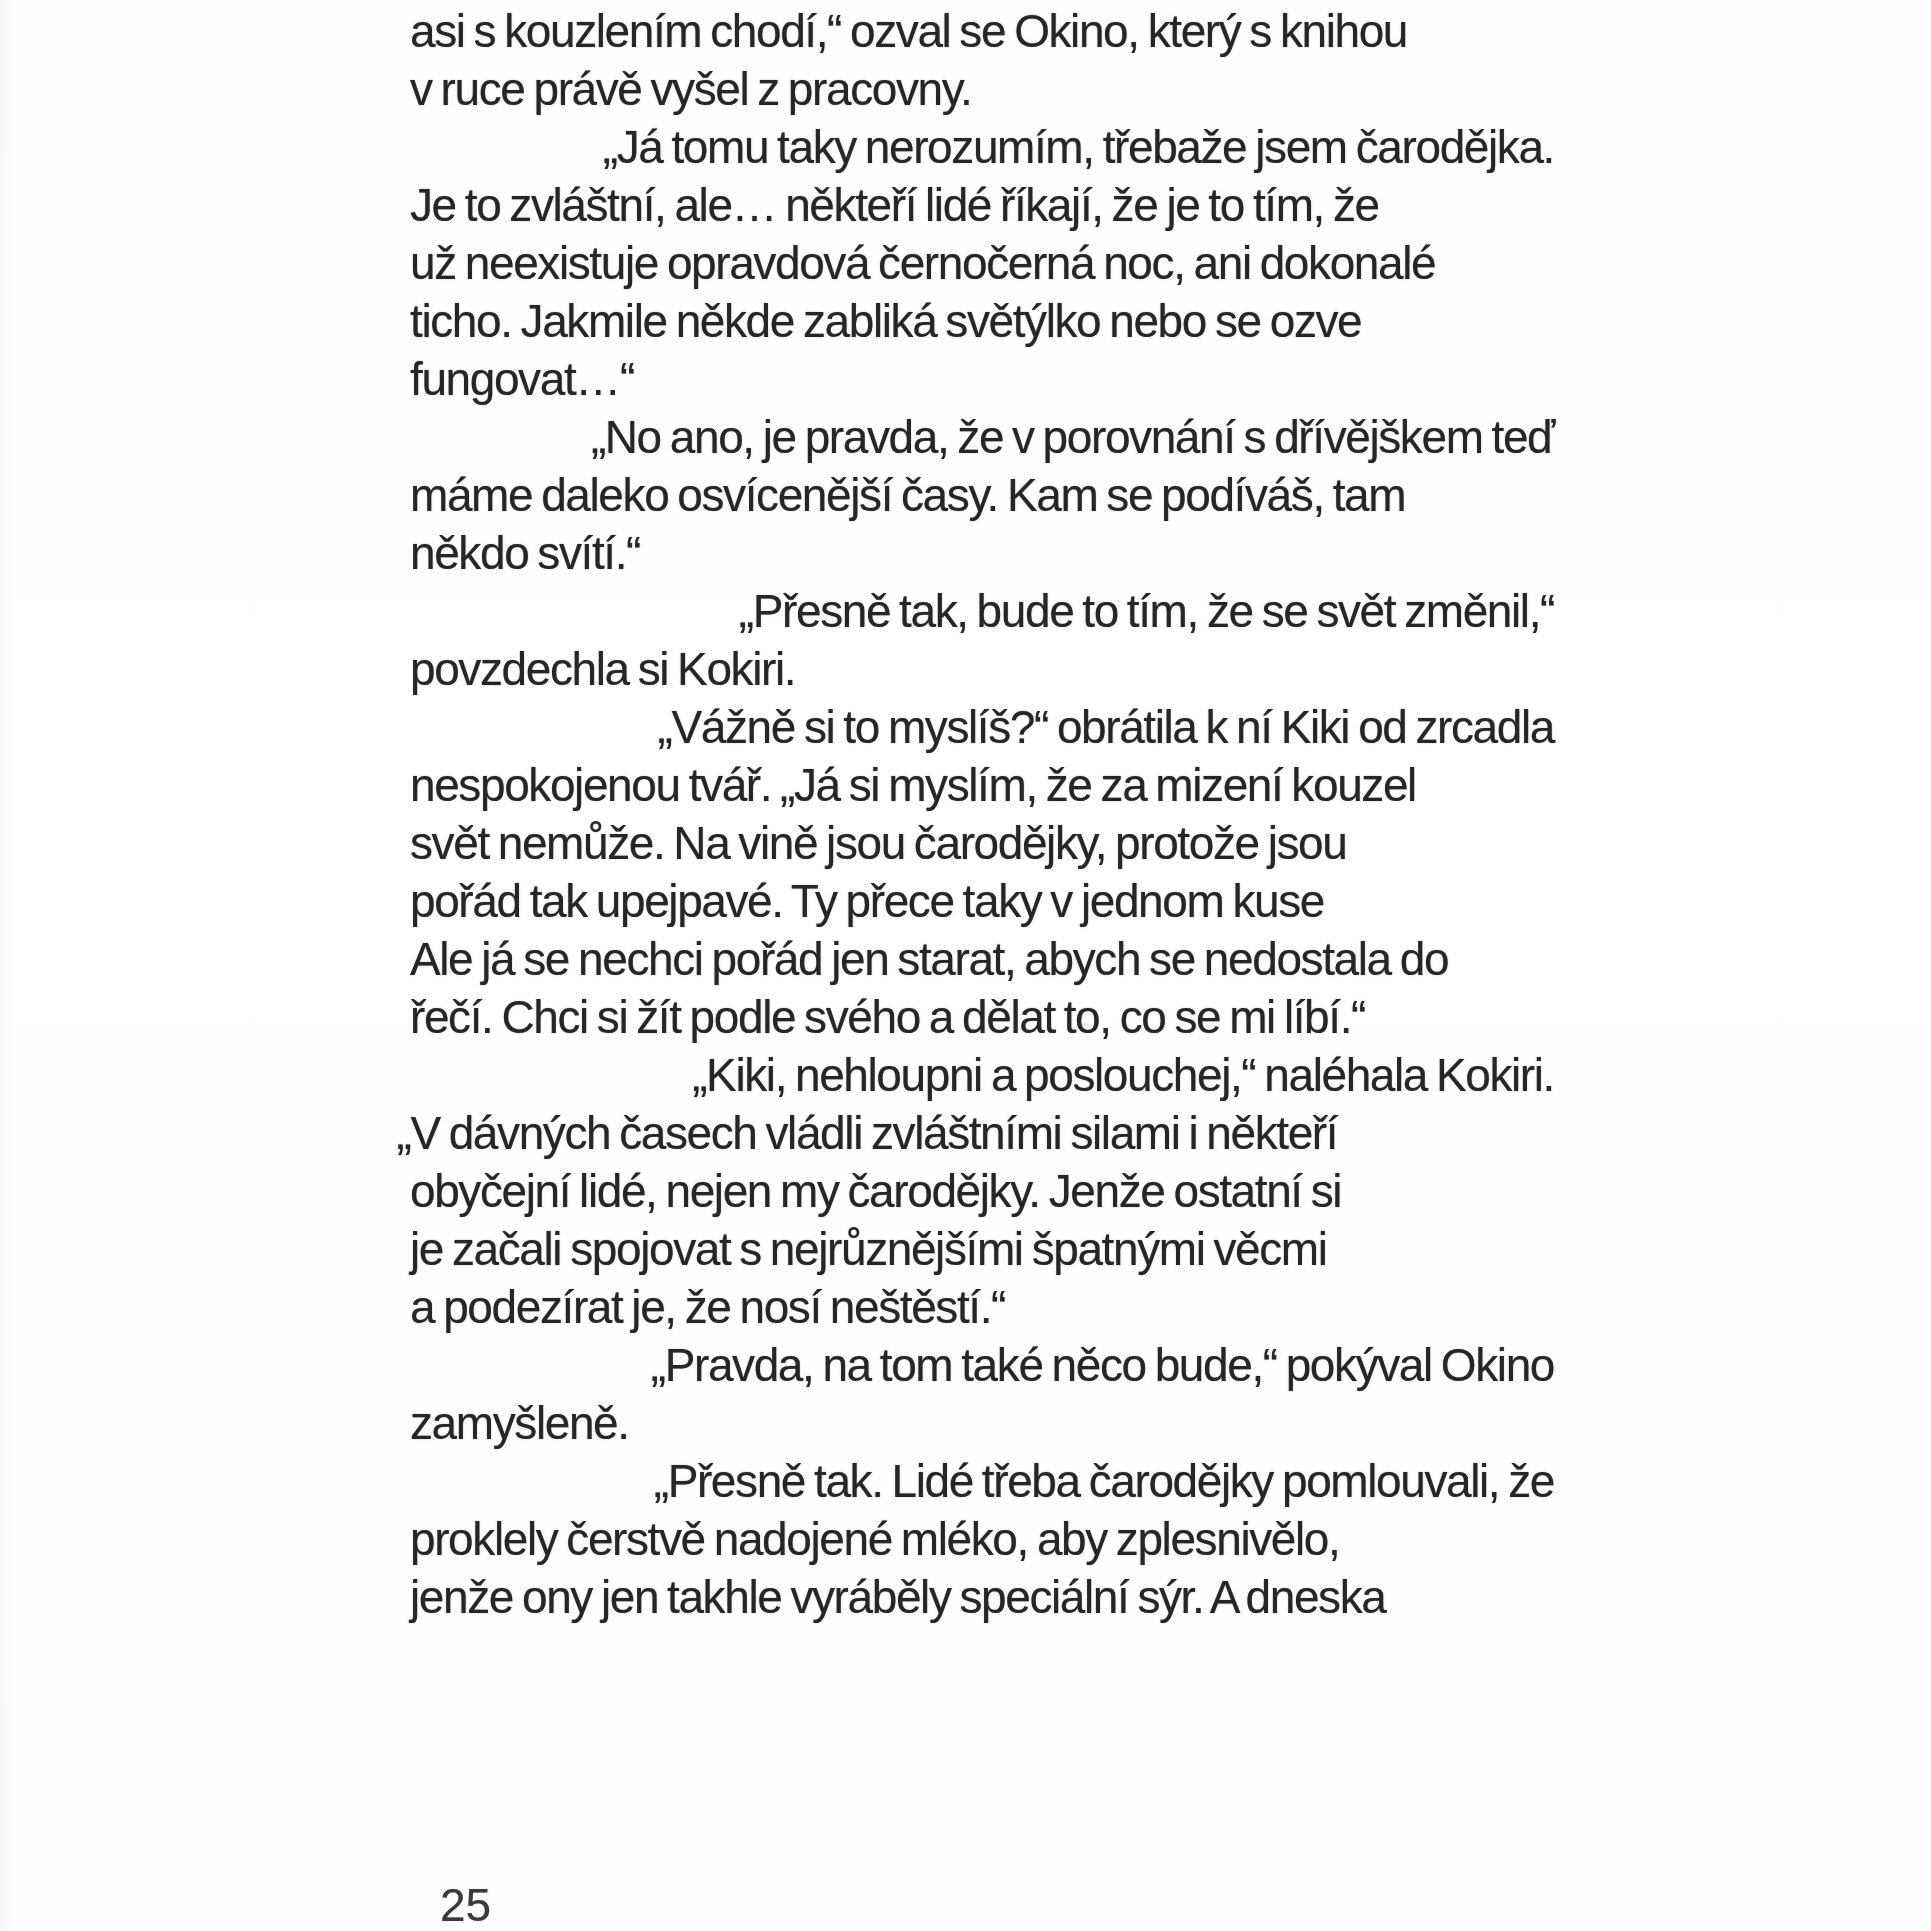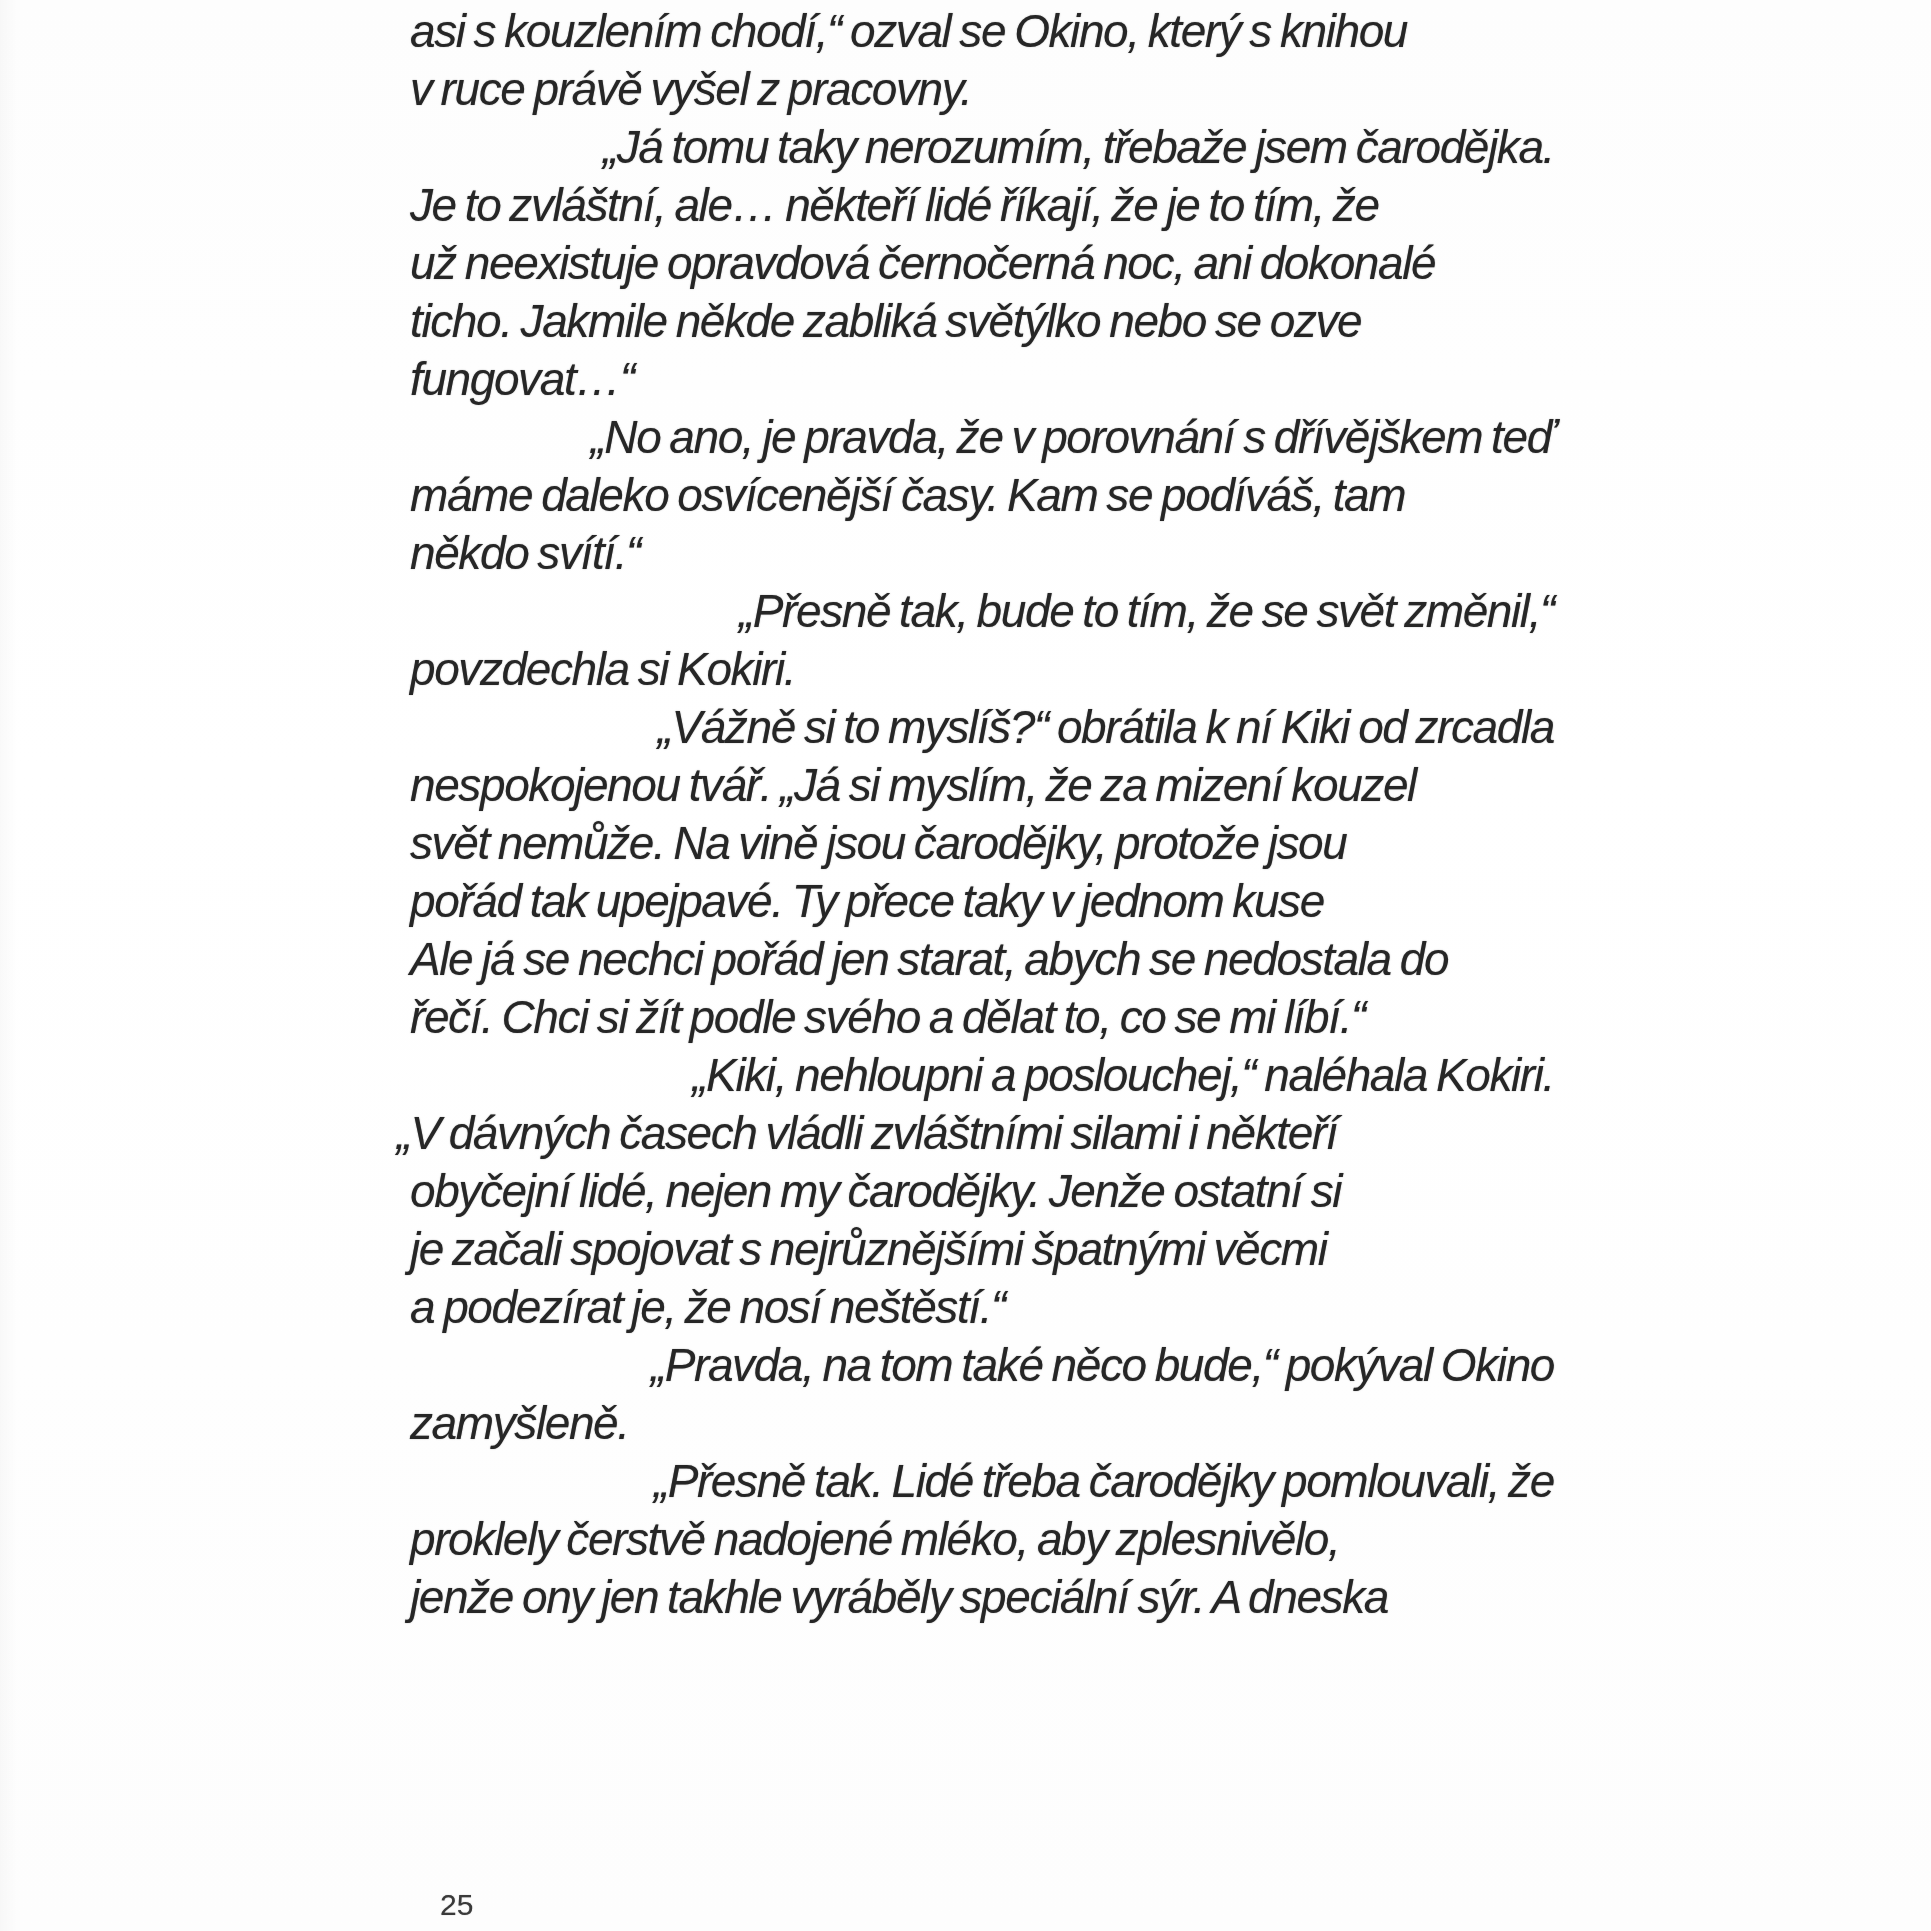--- a/index.html
+++ b/index.html
@@ -20,21 +20,20 @@
     
     background:
       linear-gradient(90deg, rgba(0,0,0,0.025) 0px, rgba(0,0,0,0) 17.4px),
       linear-gradient(0deg, #fdfdfd, #ffffff 60%, #fdfdfd);
   }
   .text-column {
     position: absolute;
     left: 410px;
     top: 1.9px;
     width: 1144px;
-    font-style: italic;
   }
   .line {
     white-space: nowrap;
     font-size: 46px;
     line-height: 58px;
     letter-spacing: -1.4px;
     word-spacing: -2.4px;
     color: #262626;
     
     text-shadow: 0 0 1.2px rgba(45,45,45,0.55);
@@ -43,21 +42,21 @@
     text-indent: 50px;
     text-align: right;
   }
   .outdent {
     text-indent: -13.5px;
   }
   .page-number {
     position: absolute;
     left: 440px;
     top: 1881px;
-    font-size: 30px;
+    font-size: 46px;
     line-height: 48px;
     letter-spacing: 0px;
     color: #3a3a3a;
     text-shadow: 0 0 1px rgba(60,60,60,0.5);
   }
 </style>
 </head>
 <body>
 
 <div class="page">

